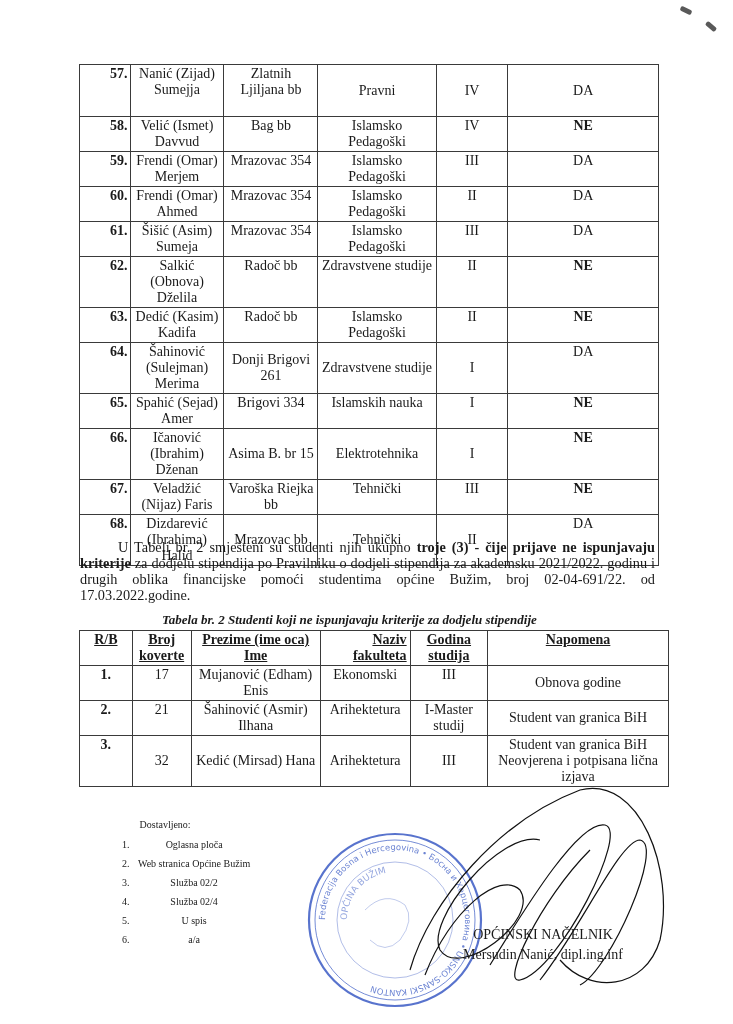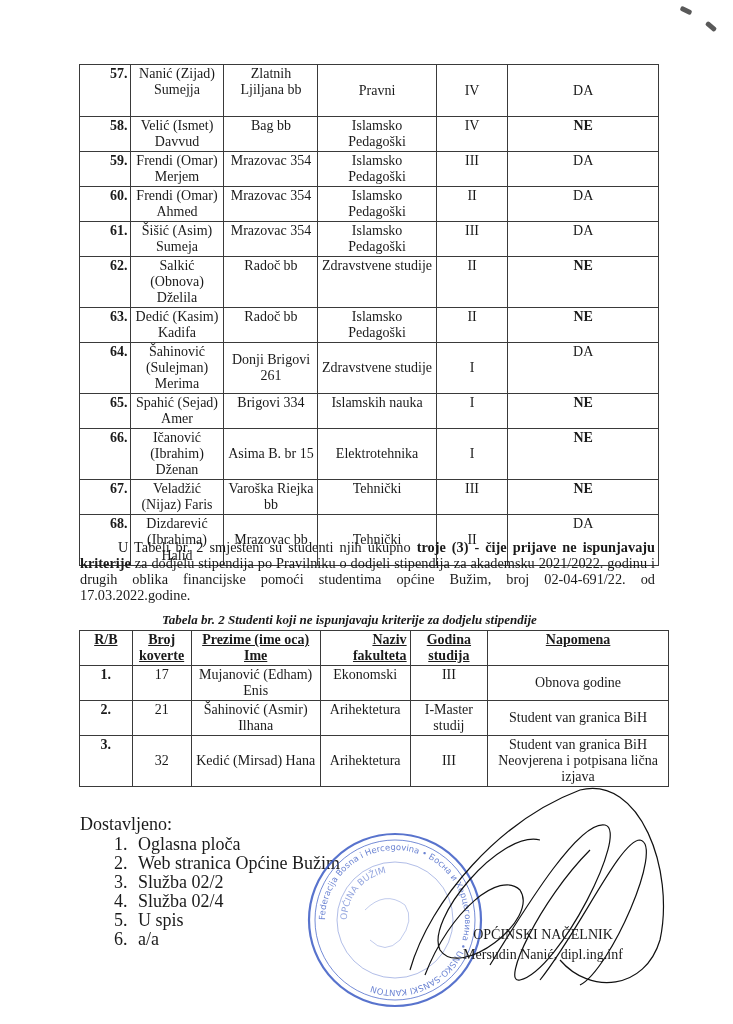--- a/index.html
+++ b/index.html
@@ -30,21 +30,21 @@
 
   .caption { position: absolute; left: 154px; top: 612px; font-size: 13px; font-style: italic; font-weight: bold; margin-left: 8px; }
 
   #table2 { left: 79px; top: 630px; width: 590px; }
   #table2 th { font-weight: bold; vertical-align: top; text-decoration: underline; }
   #table2 .c1 { width: 44px; } #table2 .c2 { width: 50px; } #table2 .c3 { width: 118px; }
   #table2 .c4 { width: 80px; text-align: right; } #table2 .c5 { width: 68px; margin-top: 26px; } #table2 .c6 { width: 168px; }
   #table2 td.rb { font-weight: bold; }
   #table2 td.mid { vertical-align: middle; }
 
-  .dost { position: absolute; left: 80px; top: 815px; font-size: 18px; line-height: 19px; }
+  .dost { position: absolute; left: 80px; top: 815px; font-size: 10px; line-height: 19px; text-align: center; }
   .dost ol { margin: 1px 0 12px 0; padding-left: 52px; }
   .dost li { padding-left: 6px; }
 
   .stamp { position: absolute; left: 305px; top: 830px; width: 180px; height: 180px; }
   .sig { position: absolute; left: 390px; top: 780px; width: 290px; height: 220px; }
   .signer { position: absolute; left: 443px; top: 925px; font-size: 14px; line-height: 20px; text-align: center; width: 200px; }
 </style>
 </head>
 <body>
 

